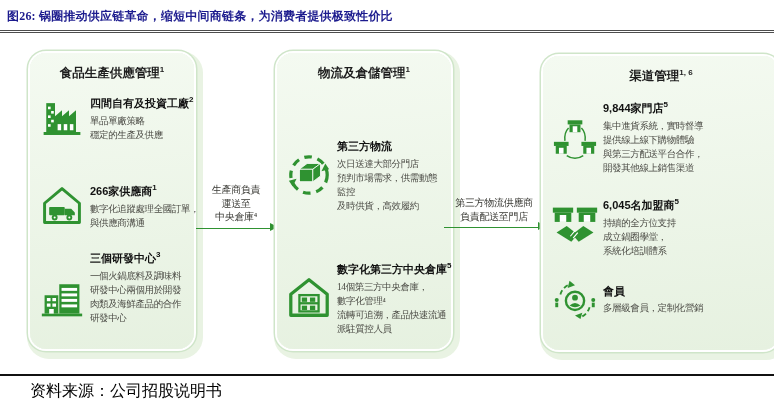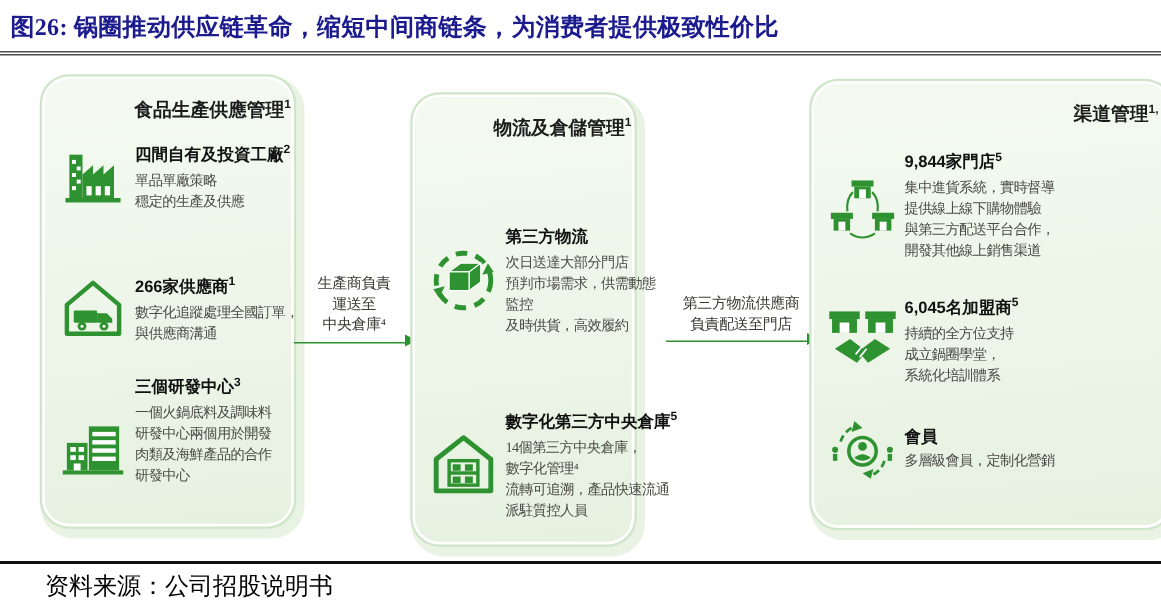--- a/index.html
+++ b/index.html
@@ -1,30 +1,30 @@
 <!DOCTYPE html>
 <html><head>
 <meta charset="utf-8">
 <style>
   html,body{margin:0;padding:0;background:#fff;}
   .page{position:relative;width:774px;height:407px;background:#fff;overflow:hidden;
         font-family:"Liberation Sans",sans-serif;}
   
   .header{position:absolute;left:0;top:5px;width:774px;box-sizing:border-box;
           border-bottom:3px double #4d4d4d;padding:3px 0 5px 7px;}
-  .figtitle{font-family:"Liberation Serif",serif;font-weight:700;font-size:16px;
+  .figtitle{font-family:"Liberation Serif",serif;font-weight:700;font-size:12px;
             color:#1c1b8e;letter-spacing:.2px;white-space:nowrap;}
   
   .panel{position:absolute;top:53px;height:296px;border-radius:16px;
          background:linear-gradient(175deg,#f4faf1 0%,#e6f1e0 100%);
          box-shadow:0 0 0 2px #ffffff,0 0 0 3.5px #cfe5c9,3px 4px 0 6px #e9f3e3;}
   .p1{left:30px;width:164px;}
-  .p2{left:277px;width:144px;margin-top:12px;}
+  .p2{left:277px;width:174px;}
   .p3{left:543px;width:198px;top:56px;height:294px;padding-left:38px;}
-  .ptitle{position:absolute;left:0;right:0;top:12px;text-align:right;
+  .ptitle{position:absolute;left:0;right:0;top:12px;text-align:center;
           font-size:12.5px;font-weight:700;color:#1d1d1d;white-space:nowrap;}
   .ptitle sup,.ititle sup{font-size:8px;}
   .item{position:absolute;left:8px;right:2px;display:flex;align-items:center;}
   .icn{flex:0 0 48px;display:flex;justify-content:center;}
   .itxt{flex:1;padding-left:4px;}
   .ititle{font-size:11px;font-weight:700;color:#111;margin-bottom:3px;white-space:nowrap;}
   .iline{font-family:"Liberation Serif",serif;font-size:9.5px;line-height:14px;
          color:#4b4b45;white-space:nowrap;letter-spacing:-0.4px;}
   .p1 .i1{top:42px}.p1 .i2{top:130px}.p1 .i3{top:197px}
   .p2 .i1{top:85px}.p2 .i2{top:208px}

